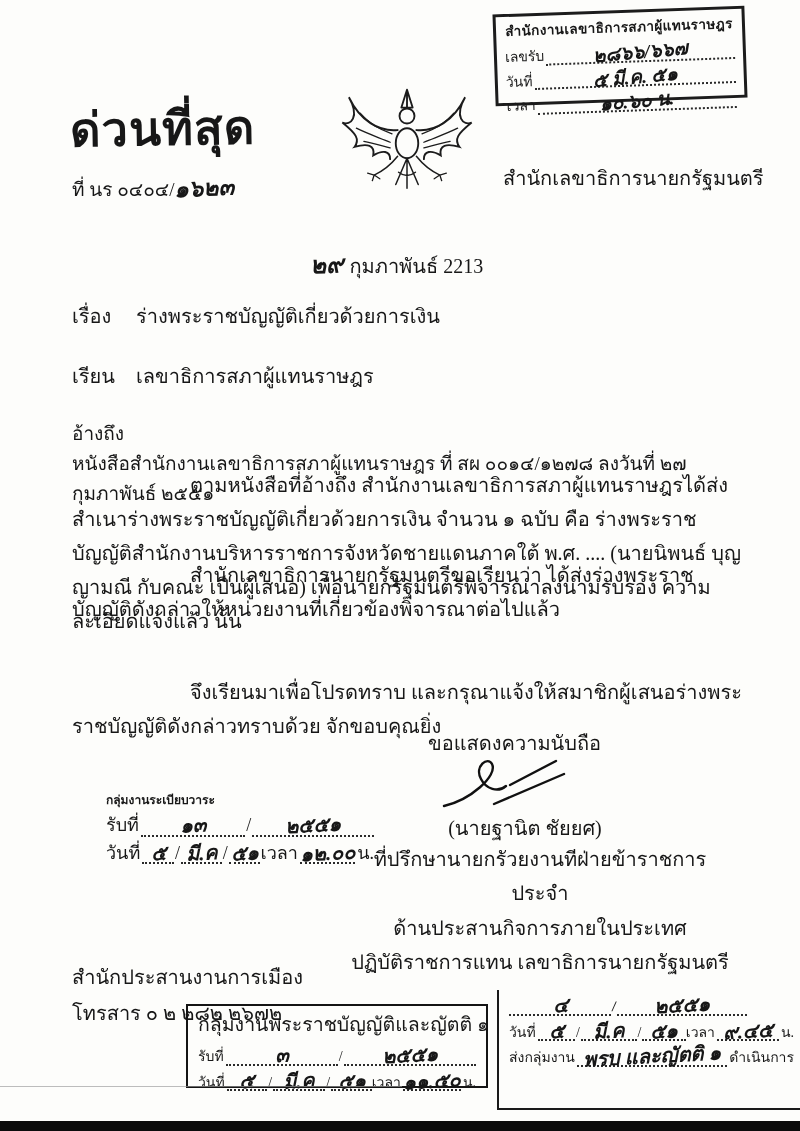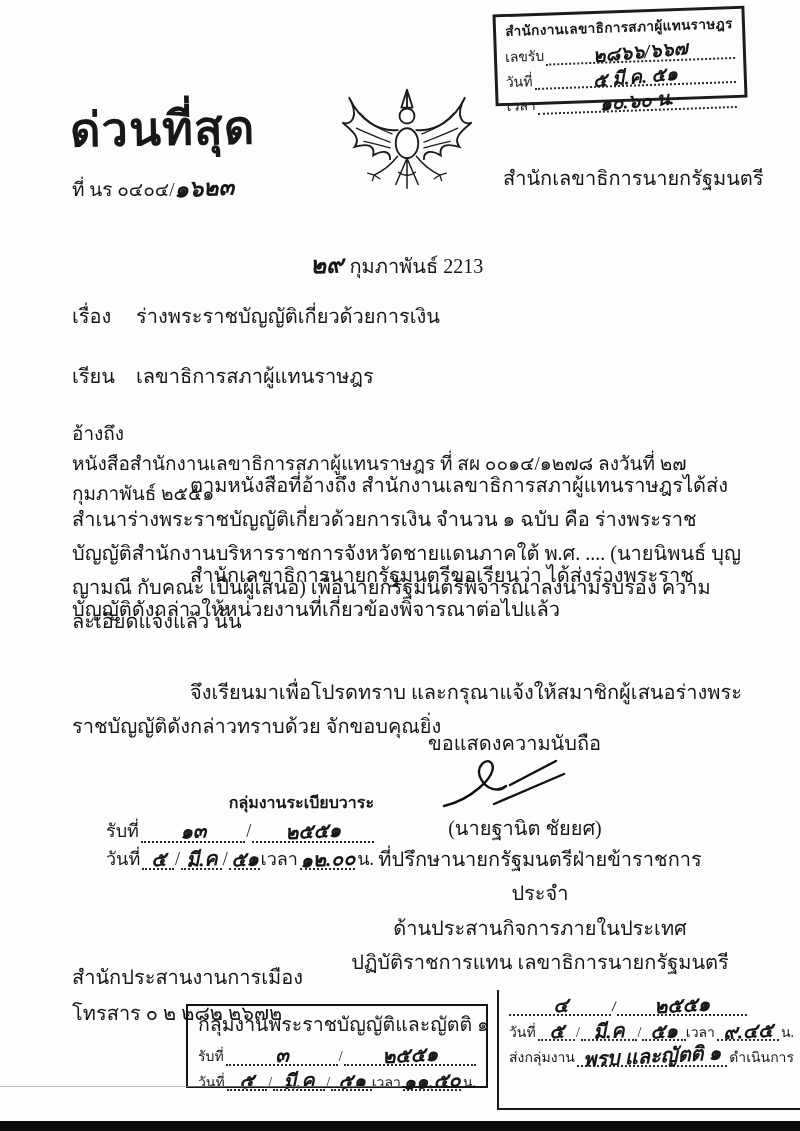--- a/index.html
+++ b/index.html
@@ -34,21 +34,21 @@
   
   .frow{left:72px;width:680px;font-size:20px;display:flex;}
   .frow .flbl{width:64px;flex:none;}
   .para{left:72px;width:670px;font-size:20px;line-height:1.7;text-indent:118px;}
   .closing{left:428px;top:727px;font-size:20px;}
   .signname{left:360px;width:330px;top:812px;text-align:center;font-size:20px;}
   .signtitles{left:350px;width:380px;top:842px;text-align:center;font-size:20px;line-height:1.72;}
 
   
   .agenda{left:106px;top:790px;width:268px;font-size:18px;}
-  .agenda .t{text-align:right;font-size:16px;font-weight:600;}
+  .agenda .t{text-align:left;font-size:12px;font-weight:600;}
   .agenda .srow{font-size:18px;}
   .agenda .leader .hand{font-size:20px;}
 
   
   .contact{left:72px;top:960px;font-size:20px;line-height:1.78;}
 
   
   .bill{
     left:186px;top:1004px;width:302px;height:84px;border:2.5px solid #141414;
     box-sizing:border-box;padding:3px 10px 4px 10px;font-size:18px;background:transparent;
@@ -143,21 +143,21 @@
   <svg class="abs" style="left:436px;top:752px;" width="150" height="62" viewBox="0 0 150 62">
     <g stroke="#111" fill="none" stroke-width="2.4" stroke-linecap="round">
       <path d="M8 54 C34 48 62 24 56 12 C52 4 38 14 45 27 C50 37 62 41 70 34"></path>
       <path d="M74 33 L120 9"></path>
       <path d="M58 52 L128 22"></path>
     </g>
   </svg>
 
   <div class="abs signname">(นายฐานิต ชัยยศ)</div>
   <div class="abs signtitles">
-    <div>ที่ปรึกษานายกรัฐมนตรีฝ่ายข้าราชการประจำ</div>
+    <div>ที่ปรึกษานายกรัวยงานทีฝ่ายข้าราชการประจำ</div>
     <div>ด้านประสานกิจการภายในประเทศ</div>
     <div>ปฏิบัติราชการแทน เลขาธิการนายกรัฐมนตรี</div>
   </div>
 
   <div class="abs agenda">
     <div class="t">กลุ่มงานระเบียบวาระ</div>
     <div class="srow">
       <span class="lbl">รับที่</span>
       <span class="leader" style="flex:1.2"><span class="hand">๑๓</span></span>
       <span class="sep">/</span>

